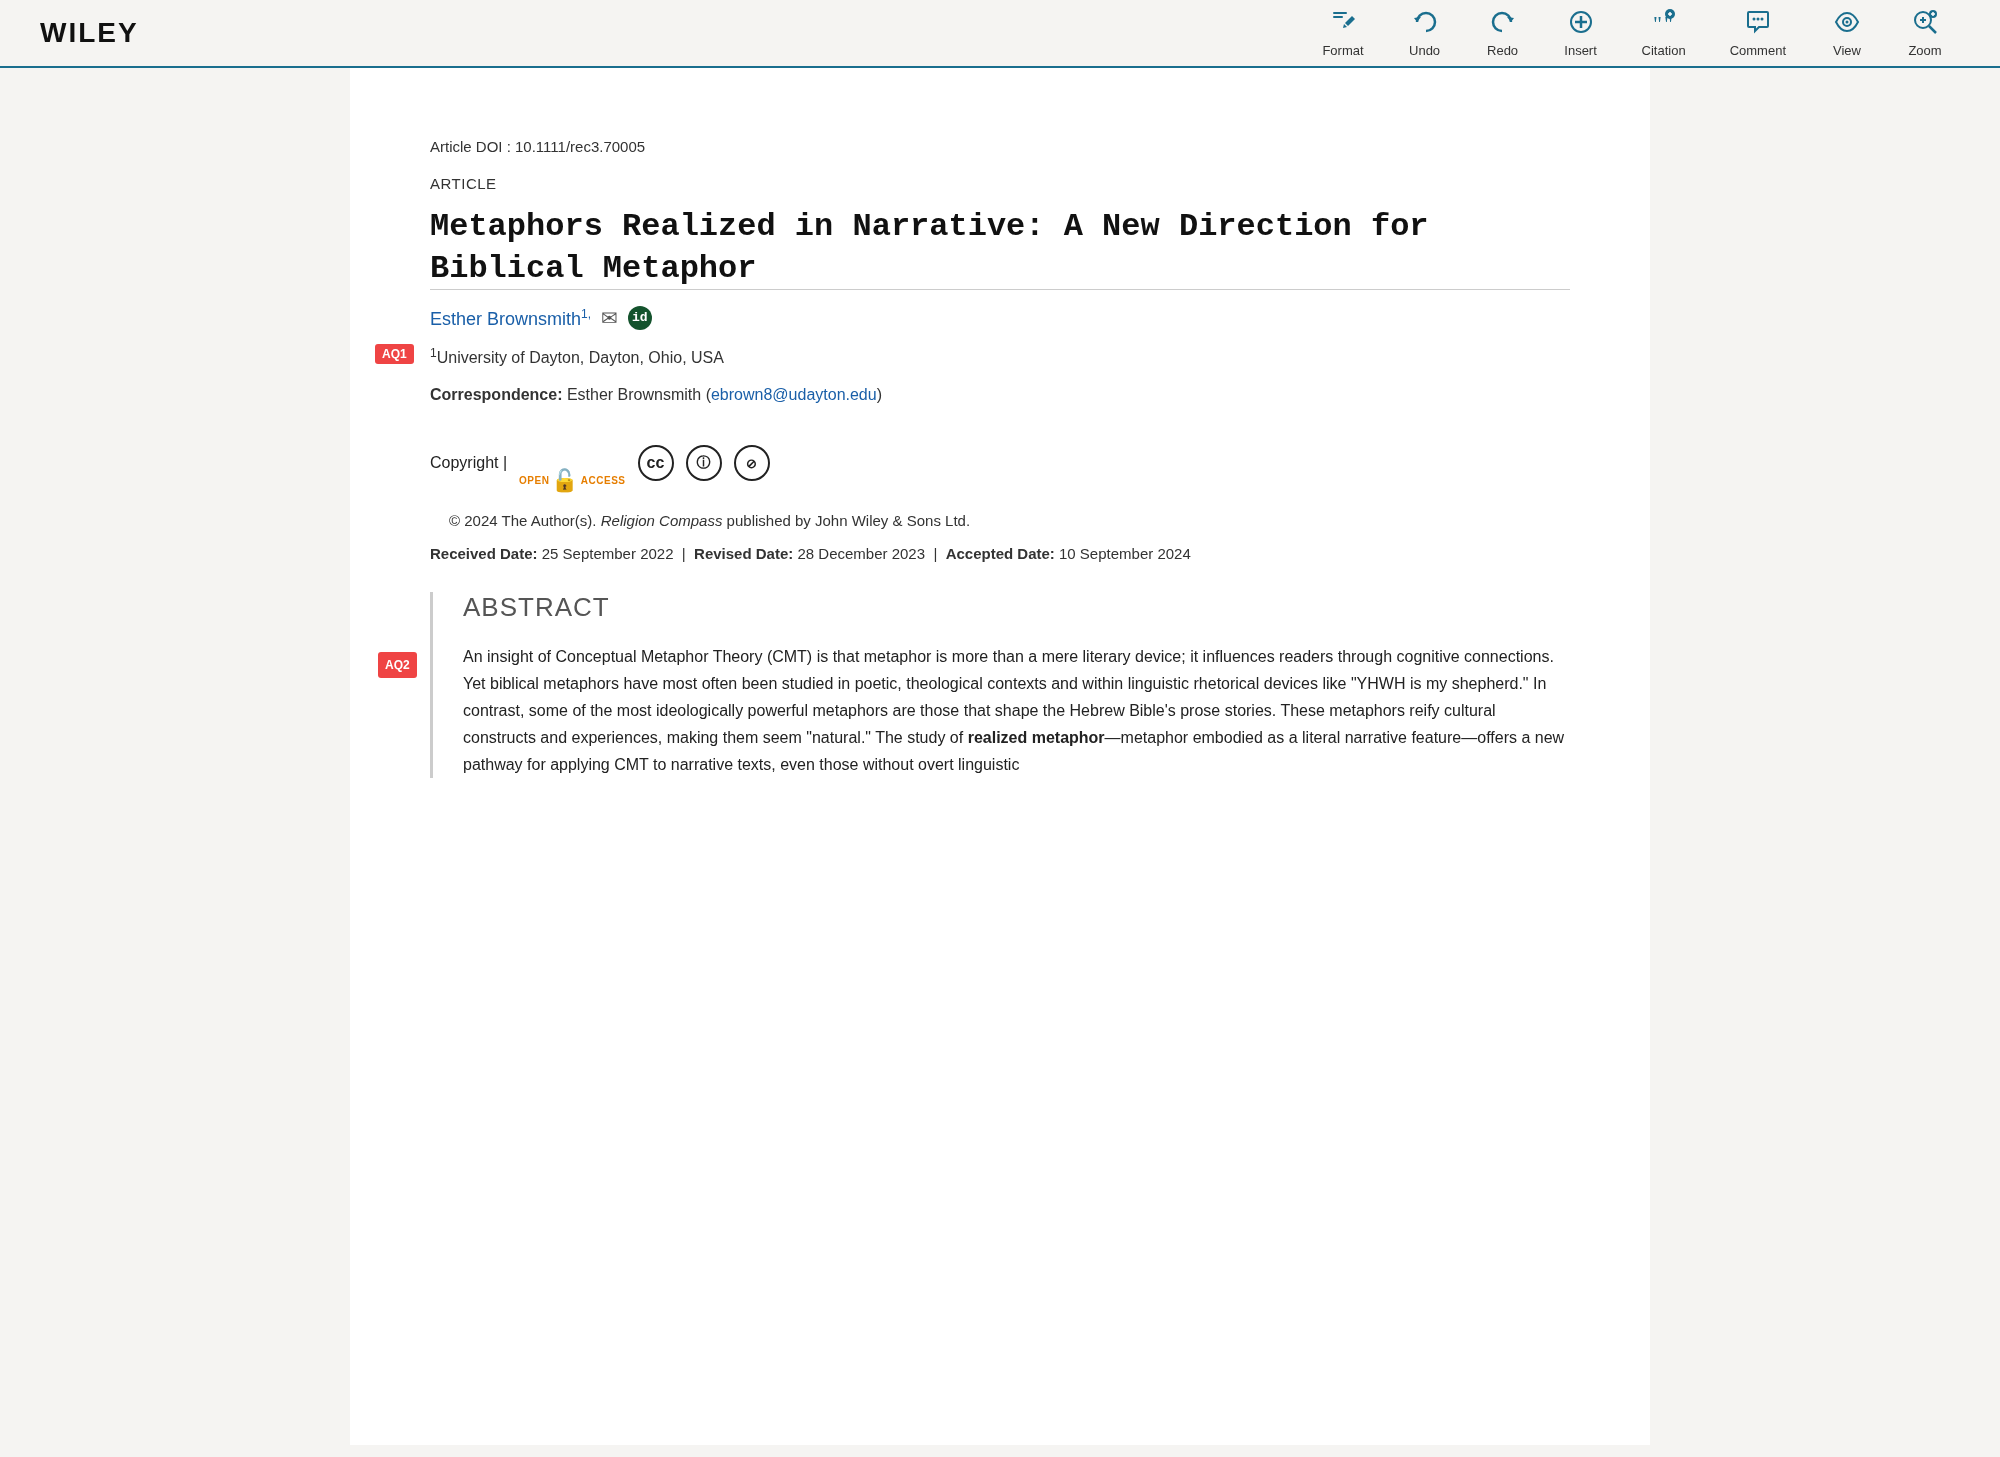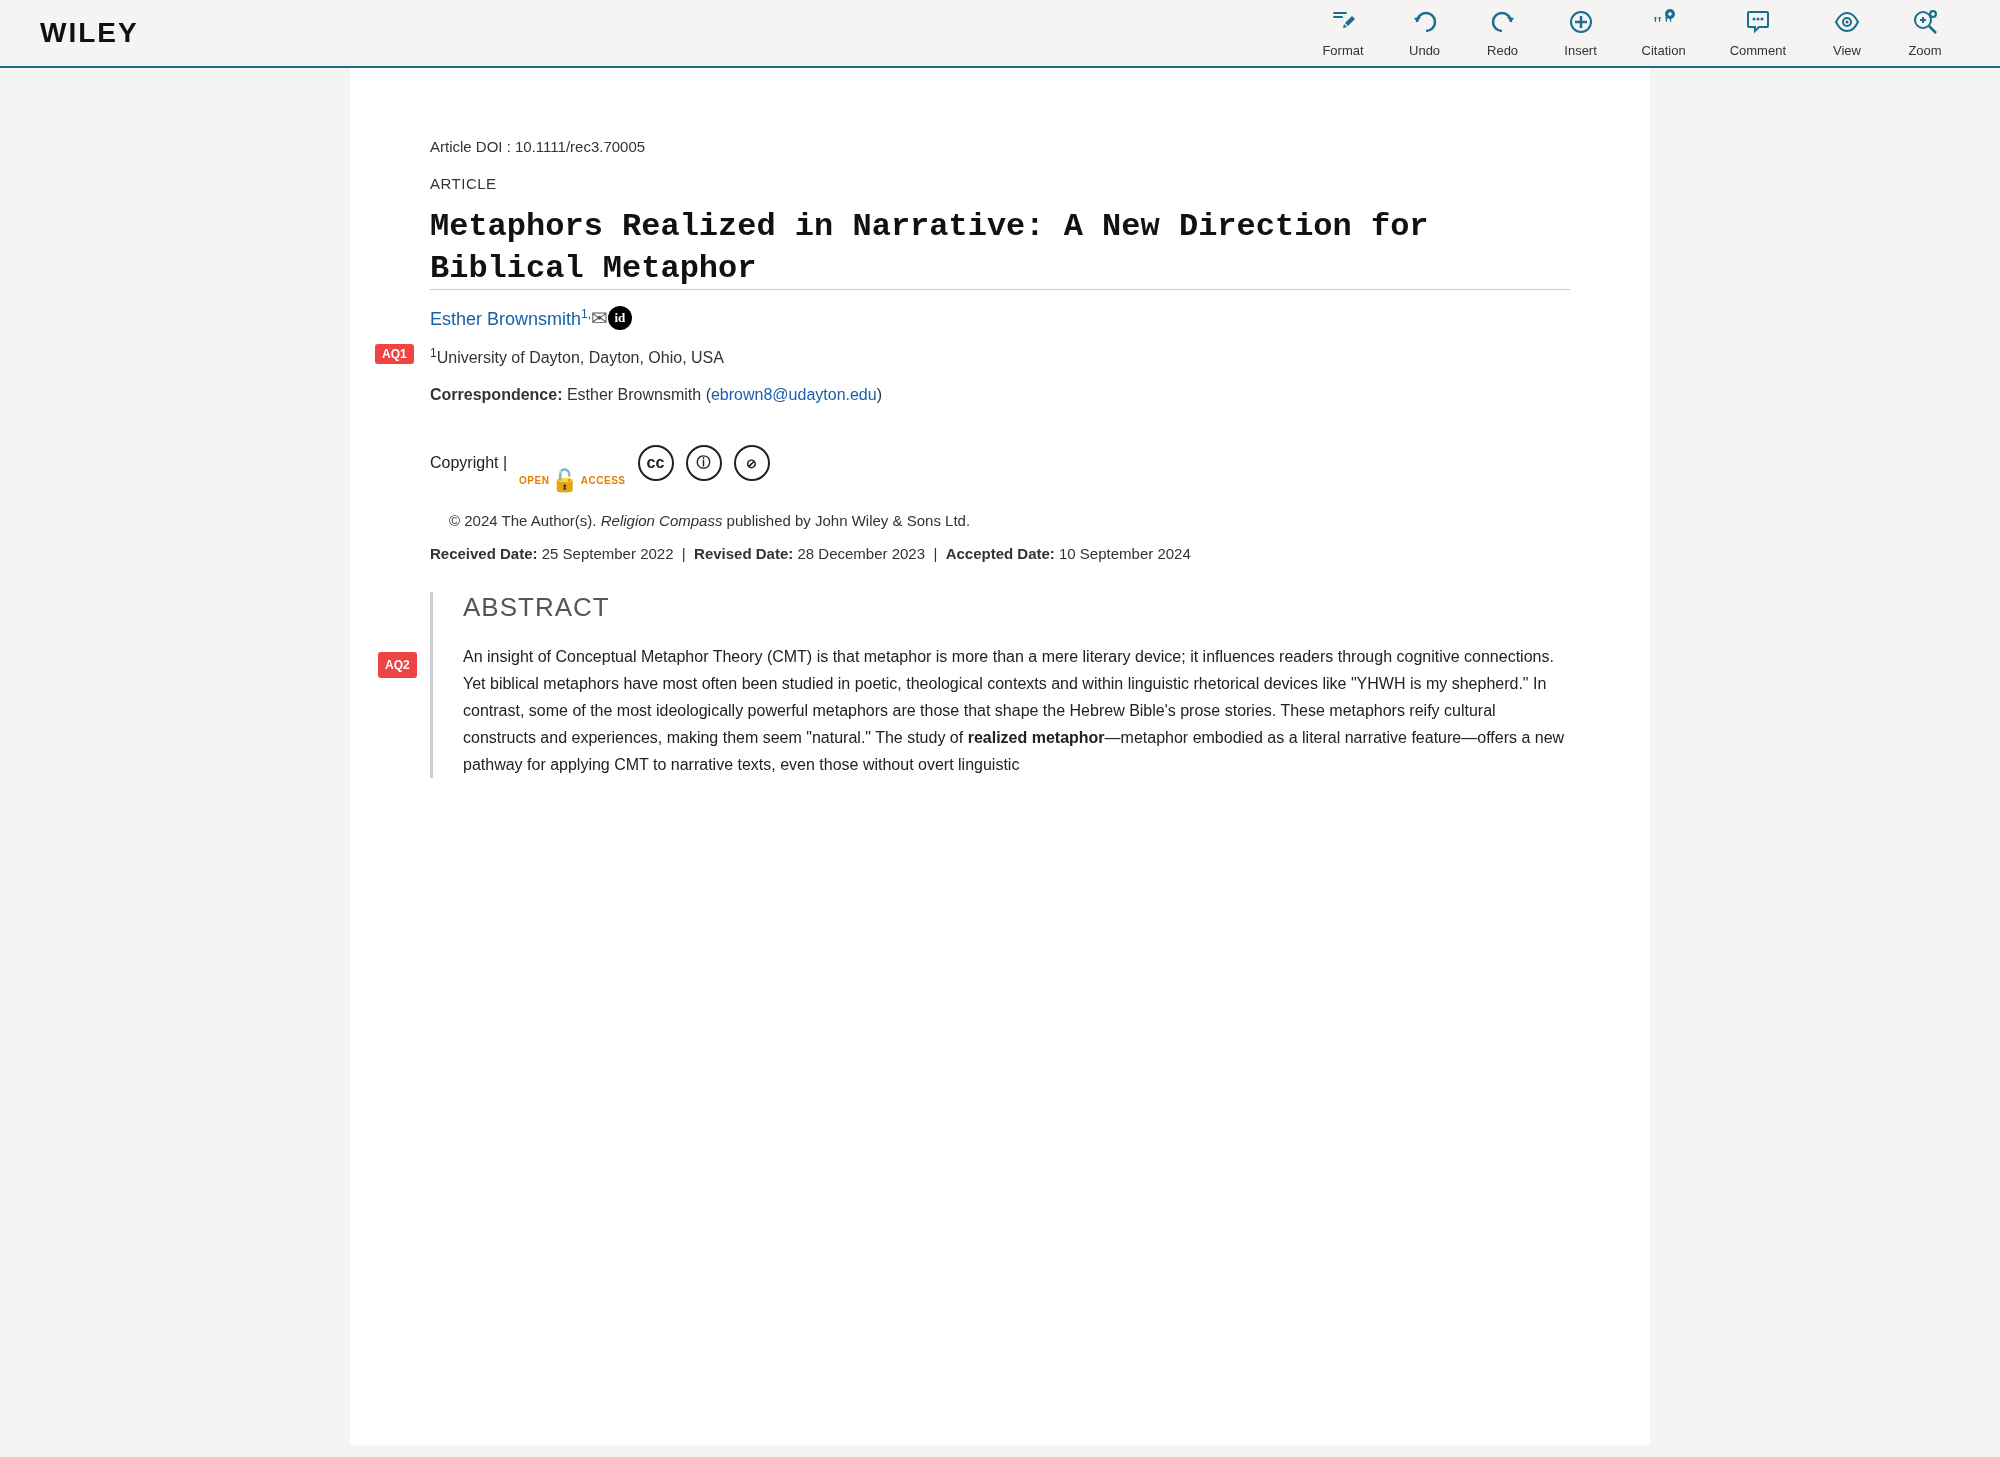--- a/index.html
+++ b/index.html
@@ -133,20 +133,21 @@
       color: #111;
       line-height: 1.3;
       margin-bottom: 16px;
       border-bottom: 1px solid #ccc;
     }
 
     #authors-line {
       margin-bottom: 16px;
       display: flex;
       align-items: center;
+      gap: 10px;
     }
 
     #author-name {
       color: #1a5fa8;
       font-size: 18px;
       font-family: Arial, Helvetica, sans-serif;
       font-weight: normal;
     }
 
     #author-superscript {
@@ -155,28 +156,28 @@
     }
 
     .author-icon {
       font-size: 20px;
     }
 
     .orcid-icon {
       display: inline-block;
       width: 24px;
       height: 24px;
-      background: #000000;
+      background: #14532d;
       border-radius: 50%;
       text-align: center;
       line-height: 24px;
       font-size: 13px;
       font-weight: bold;
       color: white;
-      font-family: Liberation Serif, serif;
+      font-family: Liberation Mono, monospace;
     }
 
     #affiliation-line {
       font-size: 16px;
       color: #333;
       margin-bottom: 18px;
       font-family: Arial, Helvetica, sans-serif;
       position: relative;
     }
 

